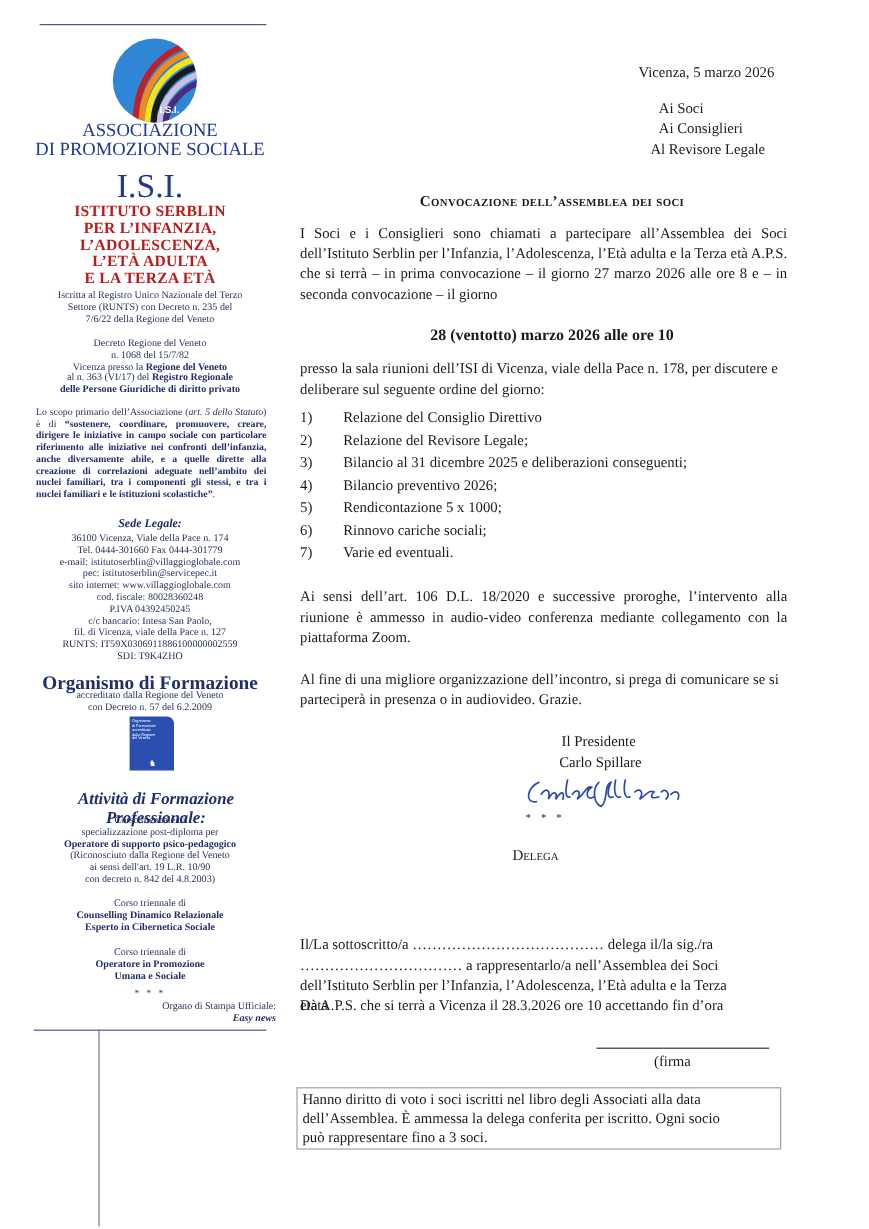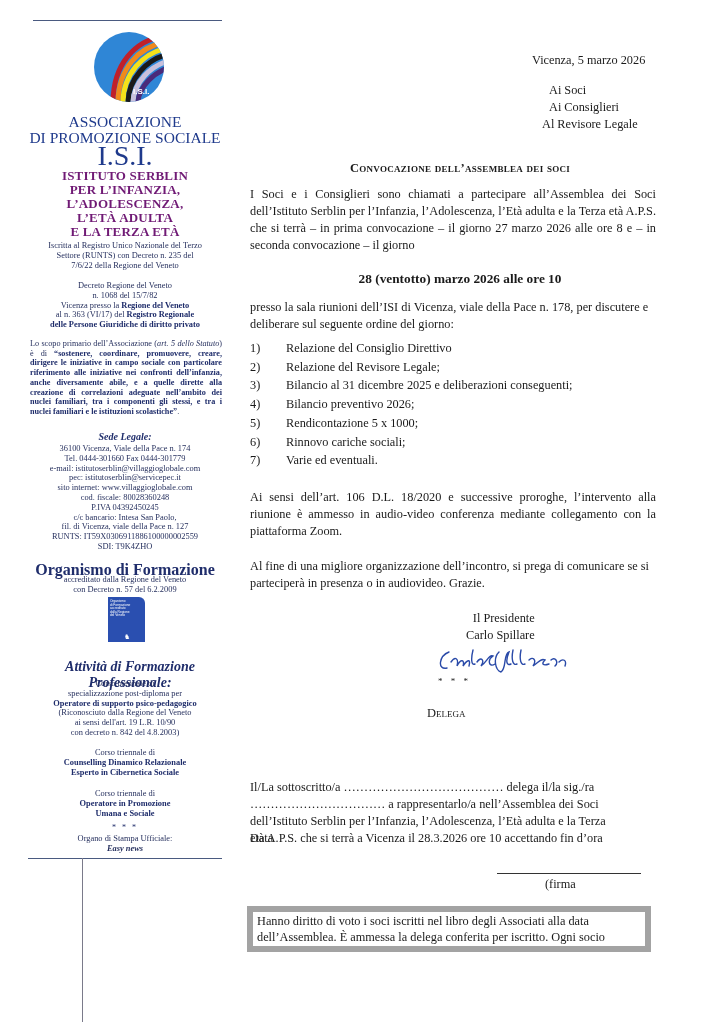--- a/index.html
+++ b/index.html
@@ -7,40 +7,40 @@
          font-family:"Liberation Serif", "DejaVu Serif", serif; color:#1a1a1a; }
   .abs { position:absolute; }
 
   
   .rule-top { left:33px; top:20px; width:189px; height:1px; background:#4a5a80; }
   .rule-bottom { left:28px; top:858px; width:194px; height:1px; background:#4a5a80; }
   .rule-vert { left:82px; top:858px; width:1px; height:164px; background:#7a7a8a; }
 
   .logo { left:93px; top:31px; width:72px; height:72px; }
   .left { left:20px; width:210px; text-align:center; color:#1f2d6b; }
-  .assoc { top:114px; font-size:15.5px; line-height:16px; color:#1f3a8c; }
+  .assoc { top:101px; font-size:15.5px; line-height:16px; color:#1f3a8c; }
   .isi { top:142px; font-size:28px; line-height:28px; color:#1f3a8c; }
-  .inst { top:169px; font-size:13px; line-height:14px; font-weight:bold; color:#701a75; letter-spacing:0.2px; }
+  .inst { top:169px; font-size:13px; line-height:14px; font-weight:bold; color:#b91c1c; letter-spacing:0.2px; }
   .small { font-size:8.4px; line-height:9.8px; color:#26305e; }
   .reg1 { top:241px; }
   .reg2 { top:281px; }
   .scope { left:30px; width:192px; top:339px; text-align:justify; font-size:8.2px; line-height:9.7px; color:#26305e; }
   .sede-title { top:431px; font-size:10px; font-weight:bold; font-style:italic; color:#1f2d6b; }
   .sede { top:444px; }
   .org-title { top:561px; font-size:16px; font-weight:bold; color:#1f2d6b; }
   .org { top:575px; }
   .badge { left:108px; top:597px; width:37px; height:45px; background:#2a4fb0; border-radius:0 6px 0 0;
            color:#fff; font-family:"Liberation Sans", sans-serif; font-size:3.2px; line-height:3.6px; padding:3px 2px; box-sizing:border-box; text-align:left; }
   .badge .lion { position:absolute; left:16px; bottom:3px; font-size:7px; }
   .att-title { left:30px; width:200px; top:659px; font-size:14px; font-weight:bold; font-style:italic; color:#1f2d6b; }
   .c1 { top:679px; }
   .c2 { top:748px; }
   .c3 { top:789px; }
   .stars-left { top:823px; font-size:8px; letter-spacing:2px; }
-  .organo { top:834px; }
+  .organo { top:834px;text-align:right; }
   b.bl { color:#1f2d6b; }
 
   
   .r { font-size:12.3px; line-height:17px; color:#1a1a1a; }
   .date { left:532px; top:52px;text-align:right; }
   .recips { left:549px; top:82px; text-align:left; width:110px; }
   .recips div:nth-child(3) { margin-left:-7px; }
   .title { left:250px; width:420px; top:160px; text-align:center; font-weight:bold; font-size:12.5px; font-variant:small-caps; letter-spacing:0.3px; }
   .para1 { left:250px; width:406px; top:186px; text-align:justify; }
   .bold-date { left:250px; width:420px; top:270px; text-align:center; font-weight:bold; font-size:13.3px; }
@@ -51,21 +51,21 @@
   .para3 { left:250px; width:406px; top:489px; text-align:justify; }
   .para4 { left:250px; width:406px; top:558px; }
   .pres { left:466px; top:610px; }
   .sig { left:437px; top:644px; width:160px; height:30px; }
   .stars { left:438px; top:676px; font-size:9px; letter-spacing:3px; }
   .delega-title { left:427px; top:705px; font-variant:small-caps; font-size:12.5px; }
   .delega { left:250px; width:410px; top:731px; text-align:left;margin-top:48px; }
   .data-lbl { left:250px; top:830px; }
   .firma-line { left:497px; top:873px; width:144px; height:1px; background:#333; }
   .firma { left:545px; top:876px; }
-  .box { left:247px; top:906px; width:404px; border:6px solid #a3a3a3; padding:1px 4px; box-sizing:border-box; font-size:12.3px; line-height:16px; }
+  .box { left:247px; top:906px; width:404px; border:1px solid #a3a3a3; padding:1px 4px; box-sizing:border-box; font-size:12.3px; line-height:16px; }
 </style>
 </head>
 <body>
 
 <div class="abs rule-top"></div>
 
 <svg class="abs logo" viewBox="0 0 72 72">
   <defs>
       <clipPath id="cc">
         <circle cx="36" cy="36" r="35"></circle>
@@ -213,21 +213,21 @@
   <div class="row">
       <span class="num">7)</span>
       <span>Varie ed eventuali.</span>
     </div>
 </div>
 
 <div class="abs r para3">Ai sensi dell’art. 106 D.L. 18/2020 e successive proroghe,  l’intervento alla riunione è ammesso in audio-video conferenza mediante collegamento con la piattaforma Zoom.</div>
 <div class="abs r para4">Al fine di una migliore organizzazione dell’incontro, si prega di comunicare se si parteciperà in presenza o in audiovideo. Grazie.</div>
 
 <div class="abs r pres">
-  <div style="padding-left:2px;text-align:right;">Il Presidente</div>
+  <div style="padding-left:2px;">Il Presidente</div>
   <div>Carlo Spillare</div>
 </div>
 <svg class="abs sig" viewBox="0 0 160 30">
   <path d="M12 8 C2 12 0 26 10 24 M14 18 C18 12 22 14 20 22 C24 14 28 16 26 22 C30 16 34 14 32 22 M36 6 C34 14 34 22 38 20 M40 18 C44 12 48 16 44 22 C50 18 52 10 56 12 C50 16 52 24 58 20 M62 8 C56 14 58 26 64 28 C70 24 66 10 72 8 C68 18 70 22 74 20 M76 6 C74 16 76 22 80 20 M84 6 C82 16 84 22 88 20 M92 16 C96 12 100 16 96 22 C102 18 104 14 108 16 C104 20 106 22 112 20 M114 16 C118 12 122 18 118 22 M122 18 C126 14 130 16 128 22" fill="none" stroke="#2a4aa8" stroke-width="1.4" stroke-linecap="round"></path>
 </svg>
 <div class="abs stars">* * *</div>
 
 <div class="abs r delega-title">Delega</div>
 <div class="abs r delega">
   <div>Il/La sottoscritto/a ………………………………… delega il/la sig./ra</div>
@@ -235,13 +235,14 @@
   <div>dell’Istituto Serblin per l’Infanzia, l’Adolescenza, l’Età adulta e la Terza</div>
   <div>età A.P.S. che si terrà a Vicenza il 28.3.2026 ore 10 accettando fin d’ora</div>
 </div>
 <div class="abs r data-lbl">Data</div>
 <div class="abs firma-line"></div>
 <div class="abs r firma">(firma</div>
 
 <div class="abs box">
   <div>Hanno diritto di voto i soci iscritti nel libro degli Associati alla data</div>
   <div>dell’Assemblea. È ammessa la delega conferita per iscritto. Ogni socio</div>
+  <div>può rappresentare fino a 3 soci.</div>
 </div>
 
 </body></html>

